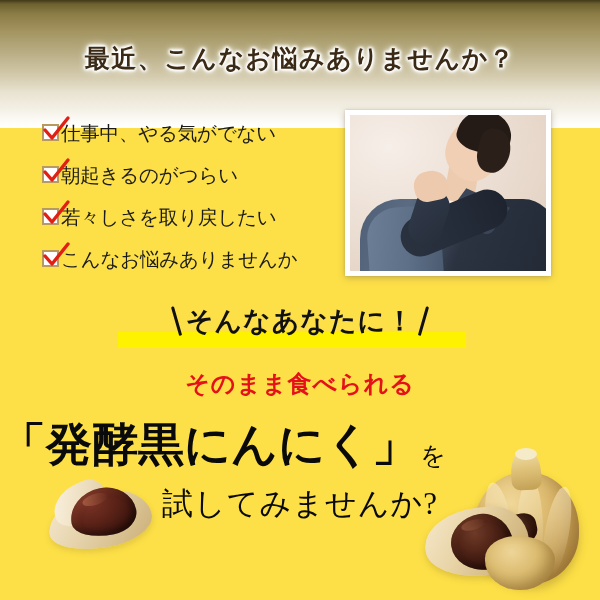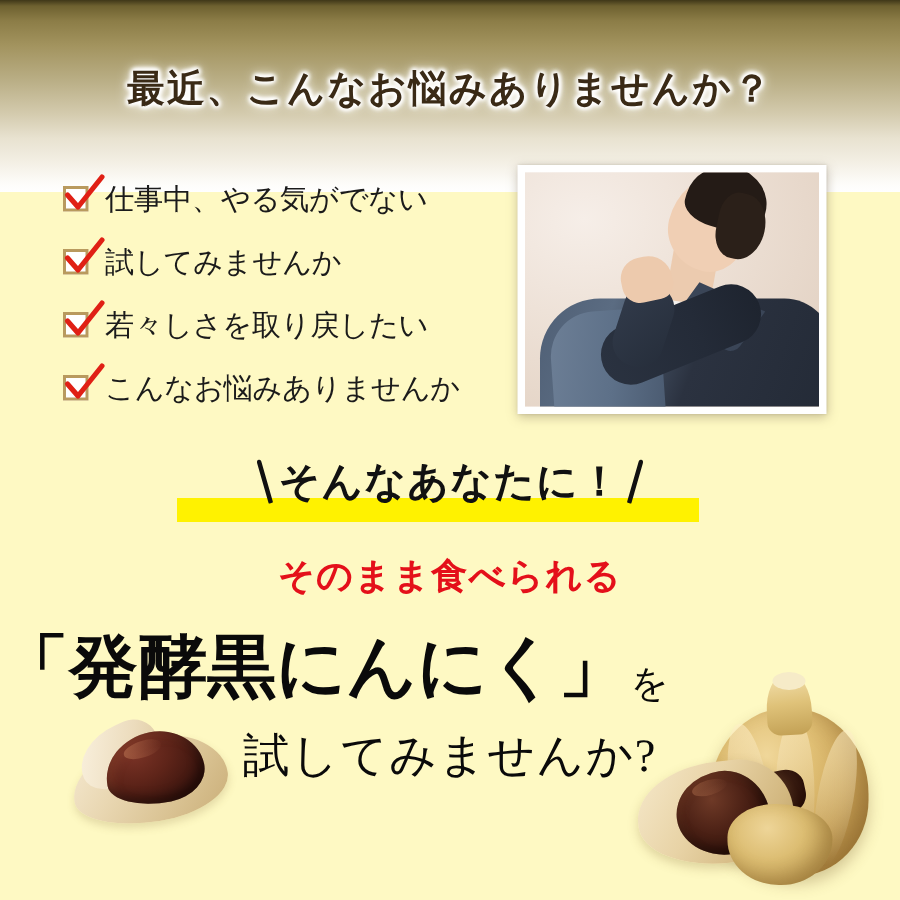--- a/index.html
+++ b/index.html
@@ -10,21 +10,21 @@
     width: 600px;
     height: 600px;
     background: #ffffff;
     font-family: "Liberation Serif", "DejaVu Serif", serif;
     overflow: hidden;
   }
   #ad {
     position: relative;
     width: 600px;
     height: 600px;
-    background: #fef9c3;
+    background: #fde047;
     overflow: hidden;
   }
 
   
   .header-band {
     position: absolute;
     left: 0; top: 0;
     width: 600px;
     height: 128px;
     background: linear-gradient(to bottom,
@@ -80,21 +80,21 @@
   }
   .check-box .tick {
     position: absolute;
     left: -2px;
     top: -9px;
     width: 28px;
     height: 26px;
     overflow: visible;
   }
   .check-label {
-    margin-left: 11px;
+    margin-left: 2px;
     font-family: "Liberation Sans", "DejaVu Sans", sans-serif;
     font-size: 19.5px;
     font-weight: 500;
     color: #1b1b1b;
     line-height: 30px;
     letter-spacing: -0.2px;
     white-space: nowrap;
     text-align: center;
   }
 
@@ -450,21 +450,21 @@
       </span>
       <span class="check-label">仕事中、やる気がでない</span>
     </div>
 
     <div class="check-row">
       <span class="check-box">
         <svg class="tick" viewBox="0 0 28 26">
           <path d="M3 13 L10 21 L26 1" fill="none" stroke="#e02015" stroke-width="3.4" stroke-linecap="round" stroke-linejoin="round"></path>
         </svg>
       </span>
-      <span class="check-label">試してみませんか</span>
+      <span class="check-label">朝起きるのがつらい</span>
     </div>
 
     <div class="check-row">
       <span class="check-box">
         <svg class="tick" viewBox="0 0 28 26">
           <path d="M3 13 L10 21 L26 1" fill="none" stroke="#e02015" stroke-width="3.4" stroke-linecap="round" stroke-linejoin="round"></path>
         </svg>
       </span>
       <span class="check-label">若々しさを取り戻したい</span>
     </div>

